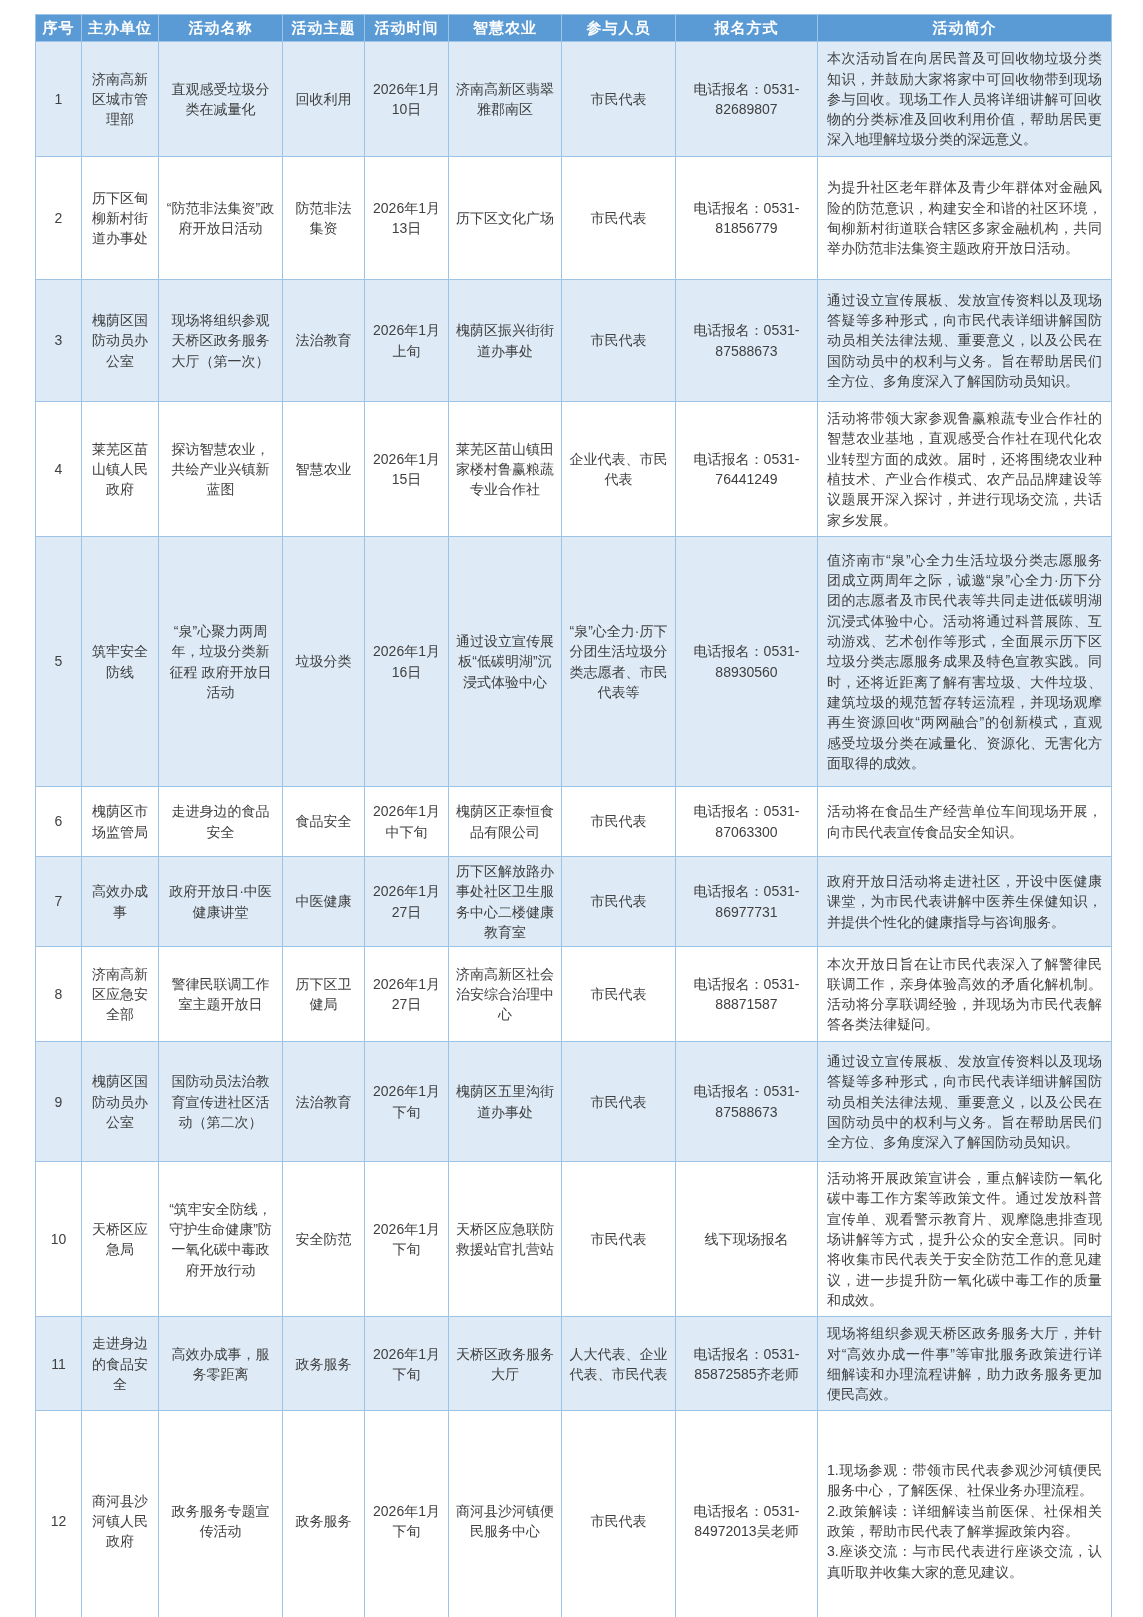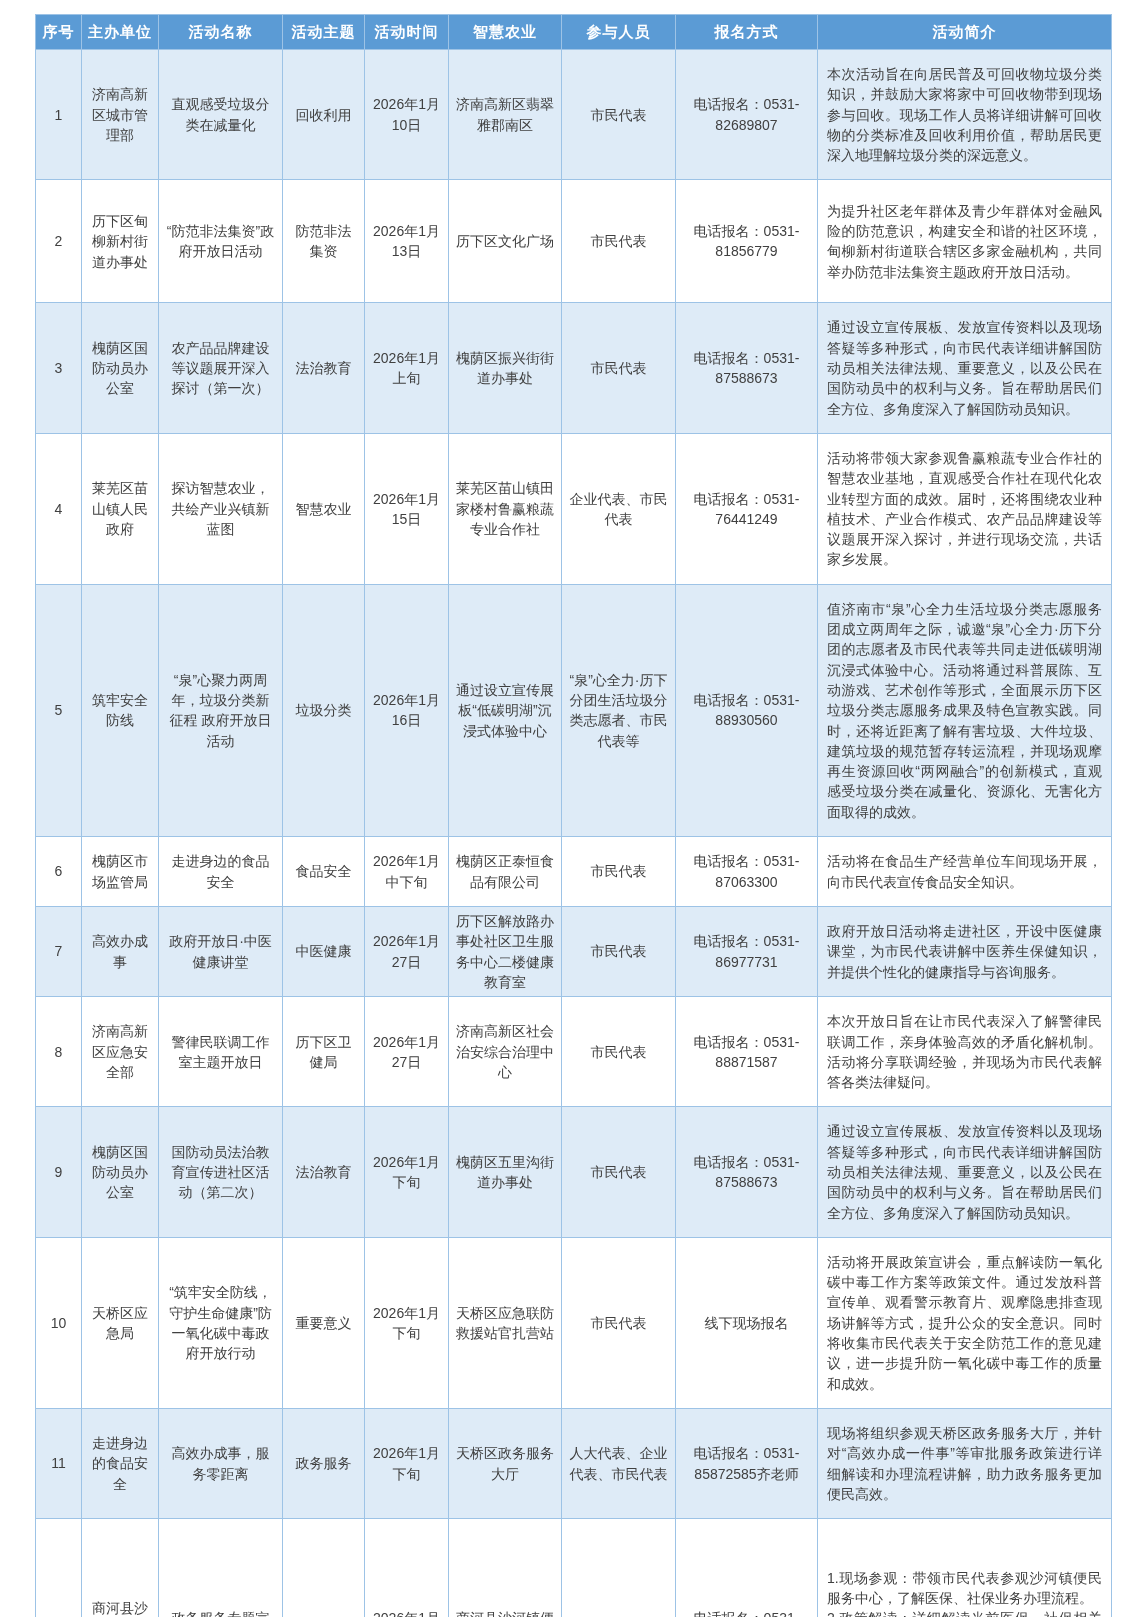--- a/index.html
+++ b/index.html
@@ -28,38 +28,38 @@
   }
   th,td{
     border:1px solid var(--border);
     vertical-align:middle;
   }
   thead th{
     background:var(--header-bg);
     color:var(--header-text);
     font-size:15px;
     font-weight:bold;
-    height:35px;
+    height:27px;
     padding:2px 4px;
     text-align:center;
     letter-spacing:1px;
   }
   tbody td{
     font-size:14px;
     line-height:1.45;
     padding:4px 6px;
     text-align:center;
     word-break:break-word;
   }
   tbody tr.odd td{background:var(--row-alt-bg);}
   tbody tr.even td{background:var(--row-bg);}
   tbody td.col-description{
     text-align:justify;
     text-align-last:left;
-    padding:14px 9px;
+    padding:6px 9px;
     white-space:pre-line;
   }
   tbody td.col-no{font-size:14px;}
 </style>
 </head>
 <body>
 
 <div class="table-wrap">
   <table>
     <colgroup>
@@ -105,21 +105,21 @@
           <td class="col-theme">防范非法集资</td>
           <td class="col-time">2026年1月13日</td>
           <td class="col-location">历下区文化广场</td>
           <td class="col-participants">市民代表</td>
           <td class="col-registration">电话报名：0531-81856779</td>
           <td class="col-description">为提升社区老年群体及青少年群体对金融风险的防范意识，构建安全和谐的社区环境，甸柳新村街道联合辖区多家金融机构，共同举办防范非法集资主题政府开放日活动。</td>
         </tr>
         <tr class="odd" style="height: 122px;">
           <td class="col-no">3</td>
           <td class="col-organizer">槐荫区国防动员办公室</td>
-          <td class="col-name">农产品品牌建设等议题展开深入探讨（第一次）</td>
+          <td class="col-name">现场将组织参观天桥区政务服务大厅（第一次）</td>
           <td class="col-theme">法治教育</td>
           <td class="col-time">2026年1月上旬</td>
           <td class="col-location">槐荫区振兴街街道办事处</td>
           <td class="col-participants">市民代表</td>
           <td class="col-registration">电话报名：0531-87588673</td>
           <td class="col-description">通过设立宣传展板、发放宣传资料以及现场答疑等多种形式，向市民代表详细讲解国防动员相关法律法规、重要意义，以及公民在国防动员中的权利与义务。旨在帮助居民们全方位、多角度深入了解国防动员知识。</td>
         </tr>
         <tr class="even" style="height: 135px;">
           <td class="col-no">4</td>
           <td class="col-organizer">莱芜区苗山镇人民政府</td>
@@ -183,21 +183,21 @@
           <td class="col-time">2026年1月下旬</td>
           <td class="col-location">槐荫区五里沟街道办事处</td>
           <td class="col-participants">市民代表</td>
           <td class="col-registration">电话报名：0531-87588673</td>
           <td class="col-description">通过设立宣传展板、发放宣传资料以及现场答疑等多种形式，向市民代表详细讲解国防动员相关法律法规、重要意义，以及公民在国防动员中的权利与义务。旨在帮助居民们全方位、多角度深入了解国防动员知识。</td>
         </tr>
         <tr class="even" style="height: 150px;">
           <td class="col-no">10</td>
           <td class="col-organizer">天桥区应急局</td>
           <td class="col-name">“筑牢安全防线，守护生命健康”防一氧化碳中毒政府开放行动</td>
-          <td class="col-theme">重要意义</td>
+          <td class="col-theme">安全防范</td>
           <td class="col-time">2026年1月下旬</td>
           <td class="col-location">天桥区应急联防救援站官扎营站</td>
           <td class="col-participants">市民代表</td>
           <td class="col-registration">线下现场报名</td>
           <td class="col-description">活动将开展政策宣讲会，重点解读防一氧化碳中毒工作方案等政策文件。通过发放科普宣传单、观看警示教育片、观摩隐患排查现场讲解等方式，提升公众的安全意识。同时将收集市民代表关于安全防范工作的意见建议，进一步提升防一氧化碳中毒工作的质量和成效。</td>
         </tr>
         <tr class="odd" style="height: 80px;">
           <td class="col-no">11</td>
           <td class="col-organizer">走进身边的食品安全</td>
           <td class="col-name">高效办成事，服务零距离</td>

